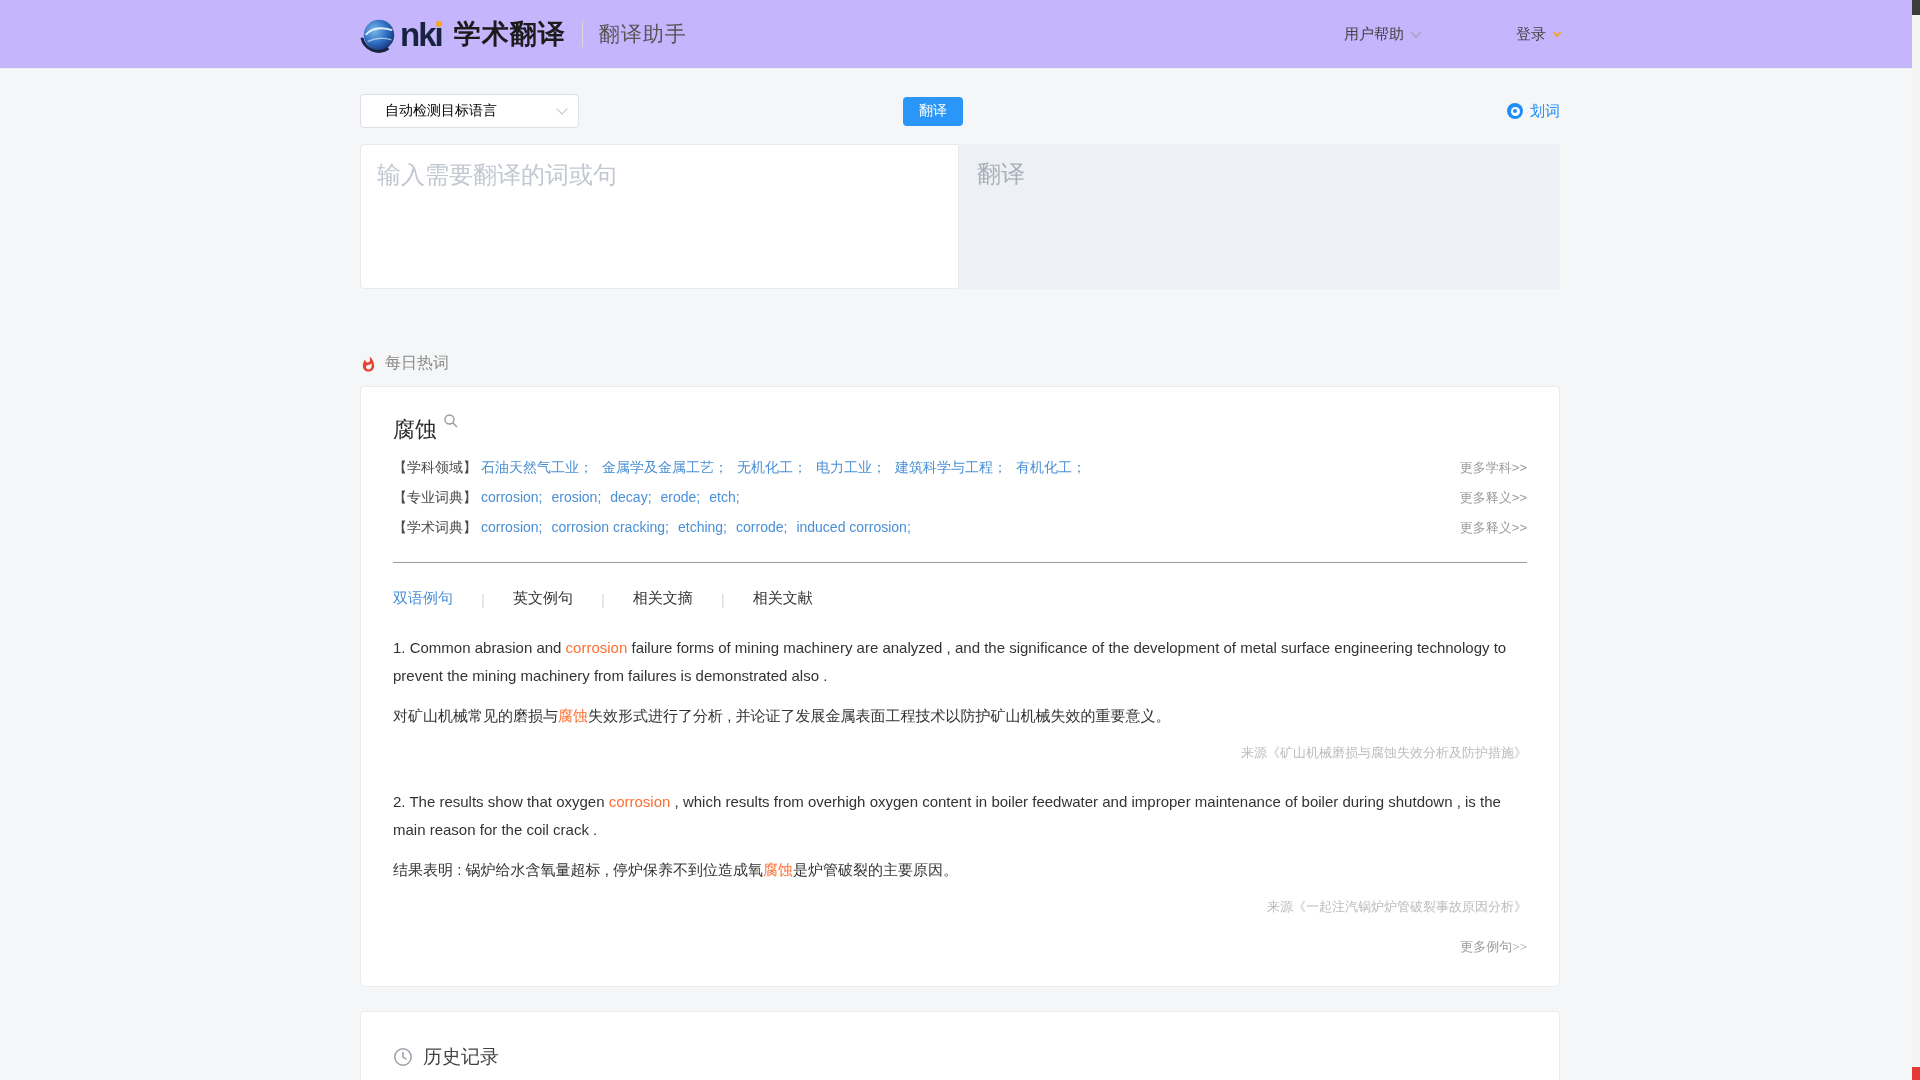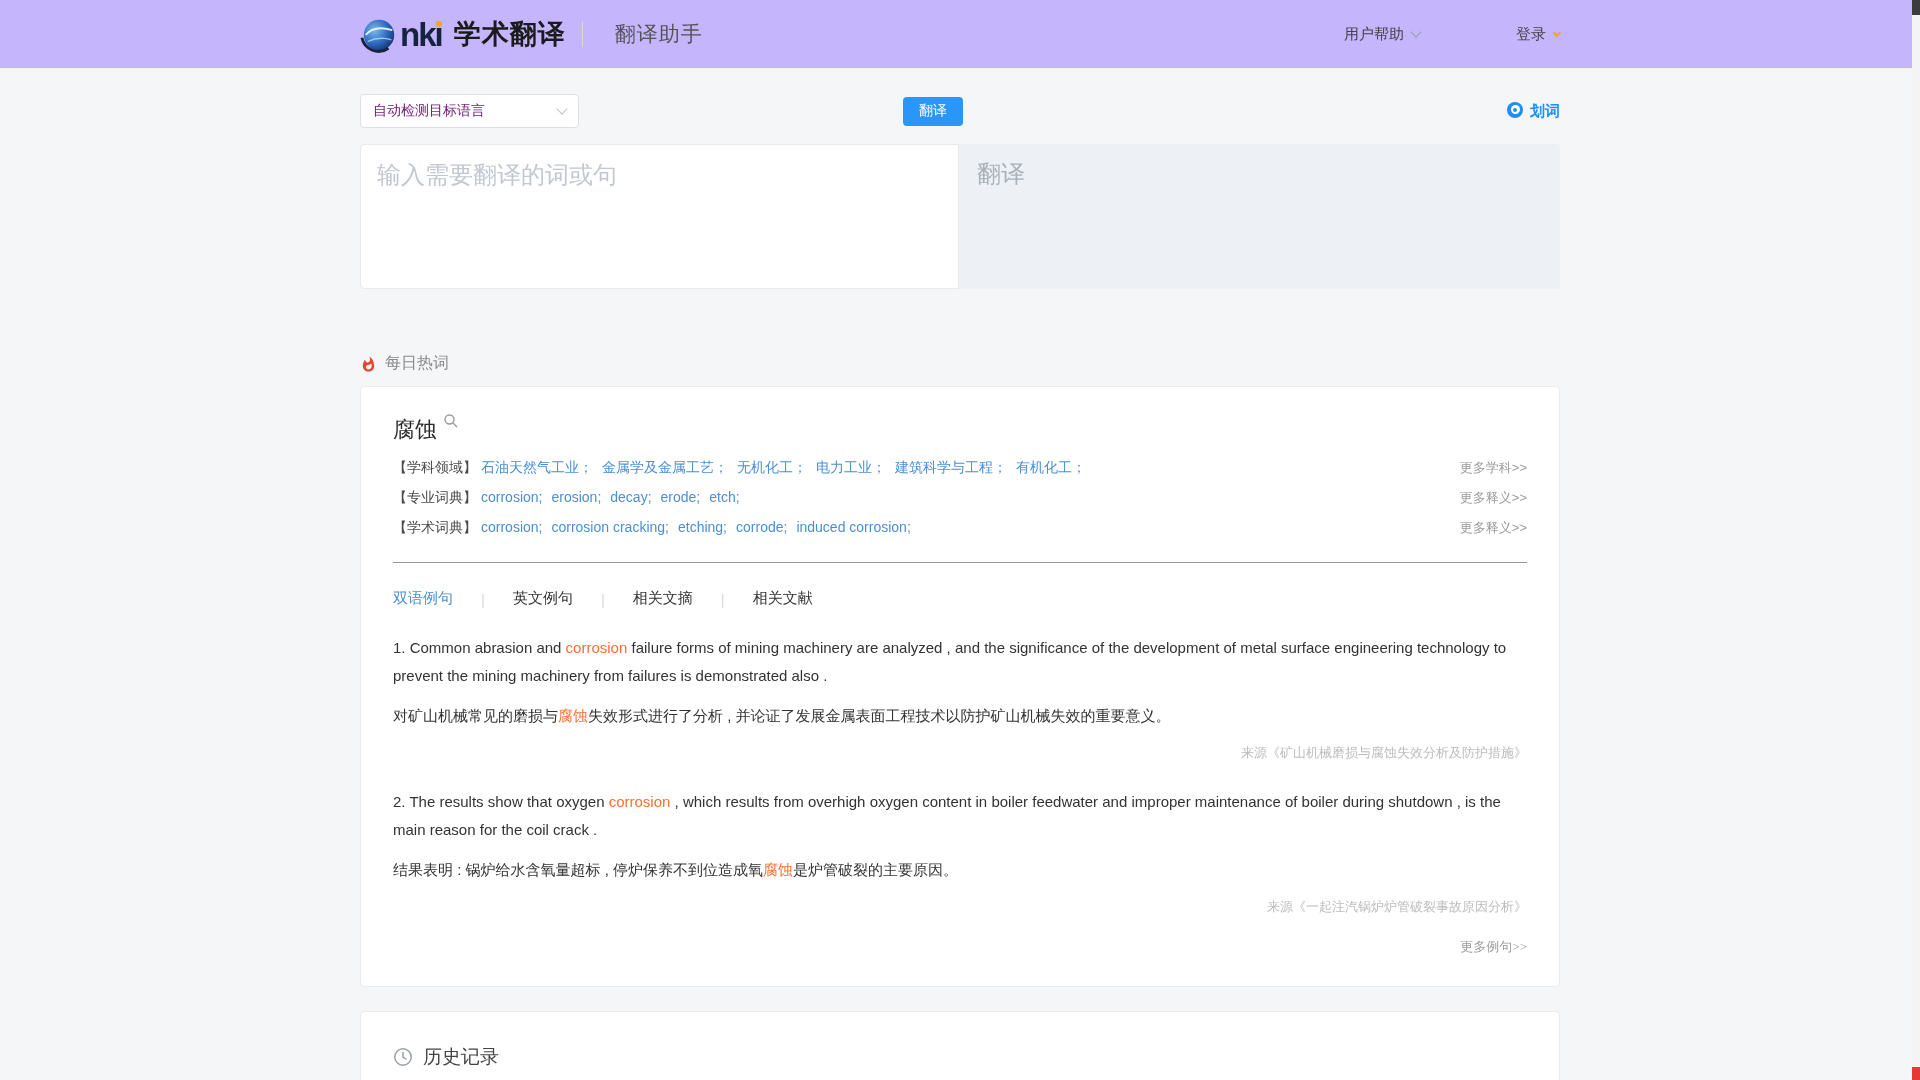--- a/index.html
+++ b/index.html
@@ -11,38 +11,38 @@
     display:flex; align-items:center; }
   .header-inner { width:1200px; margin:0 auto; display:flex; align-items:center; }
   .brand { display:flex; align-items:center; }
   .globe { width:38px; height:38px; margin-right:2px; }
   .brand-letters { font-size:33px; font-weight:800; color:#17233f; letter-spacing:-2px;
     position:relative; margin-right:6px; line-height:1; }
   .i-dot { position:absolute; right:1px; top:3px; width:6px; height:6px;
     border-radius:50%; background:#f5a623; }
   .brand-cn { font-size:27px; font-weight:800; color:#1b1b1b; letter-spacing:1px; }
   .brand-divider { width:1px; height:26px; background:#d8d8d8; margin:0 16px; }
-  .brand-sub { font-size:21px; color:#555; letter-spacing:1px;margin-left:16px; }
+  .brand-sub { font-size:21px; color:#555; letter-spacing:1px; }
   .header-right { margin-left:auto; display:flex; align-items:center; gap:96px; }
   .help-link, .login-link { font-size:15px; color:#444; display:flex; align-items:center;
     gap:8px; cursor:pointer; }
   .chev { width:8px; height:8px; border-right:1.5px solid #9aa0a6; border-bottom:1.5px solid #9aa0a6;
     transform:rotate(45deg); margin-top:-4px; }
   .chev-orange { width:6px; height:6px; border-right:2px solid #f0a330; border-bottom:2px solid #f0a330; }
 
   
   .main { width:1200px; margin:0 auto; }
 
   .toolbar { display:flex; align-items:center; margin-top:25px; position:relative; }
   .lang-select { width:219px; height:34px; background:#fff; border:1px solid #dcdfe6;
     border-radius:4px; display:flex; align-items:center; padding:0 12px; cursor:pointer; }
-  .lang-select-label { font-size:14px; color:#701a75; flex:1; }
+  .lang-select-label { font-size:14px; color:#000000; flex:1;margin-left:12px; }
   .translate-btn { position:absolute; left:543px; width:60px; height:29px; background:#2a96f7;
     color:#fff; font-size:14px; border:none; border-radius:4px; cursor:pointer; }
-  .highlight-toggle { margin-left:auto; display:flex; gap:7px; cursor:pointer;font-weight:bold; }
+  .highlight-toggle { margin-left:auto; display:flex; align-items:center; gap:7px; cursor:pointer; }
   .radio-outer { width:16px; height:16px; border-radius:50%; background:#1f8ef9;
     display:flex; align-items:center; justify-content:center; }
   .radio-ring { width:9px; height:9px; border-radius:50%; background:#fff;
     display:flex; align-items:center; justify-content:center; }
   .radio-dot { width:4px; height:4px; border-radius:50%; background:#1f8ef9; }
   .highlight-label { font-size:15px; color:#1f8ef9; }
 
   .panels { display:flex; margin-top:16px; }
   .src-panel { width:599px; height:145px; background:#fff; border:1px solid #e9e9e9;
     border-radius:4px 0 0 4px; resize:none; outline:none; padding:14px 16px;

